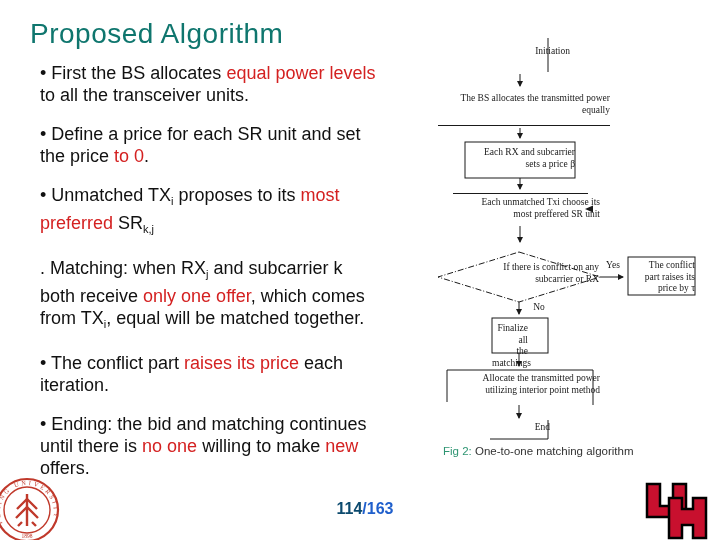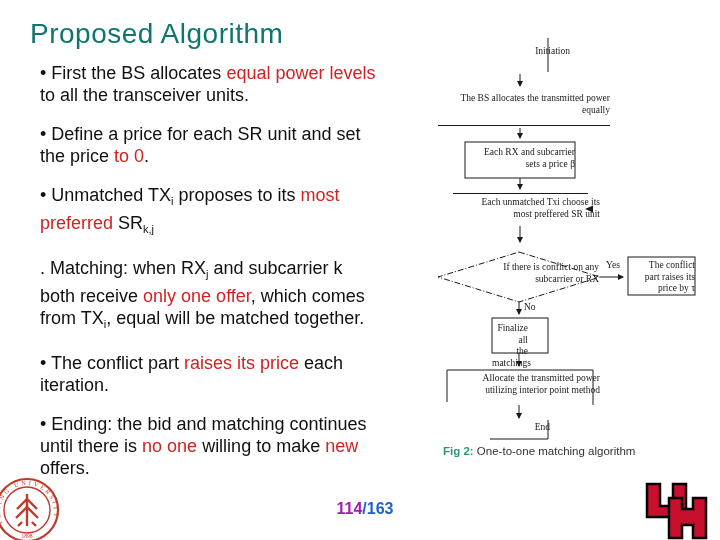--- a/index.html
+++ b/index.html
@@ -12,24 +12,24 @@
   .bullets p{margin:0 0 17px 0;white-space:pre-line;}
   .red{color:#D42121;}
   .subsc{font-size:11px;vertical-align:-4px;}
   
   .flowchart{position:absolute;left:430px;top:30px;width:290px;height:412px;}
   .fc-svg{position:absolute;left:0;top:0;}
   .fc-label{position:absolute;font-family:"Liberation Serif","DejaVu Serif",serif;
             font-size:9.5px;line-height:11.5px;text-align:right;color:#1a1a1a;
             white-space:pre-line;}
   .fc-caption{position:absolute;left:443px;top:445px;font-size:11.5px;color:#333;}
-  .fc-caption .prefix{color:#2E9572;font-weight:bold;}
+  .fc-caption .prefix{color:#2E9572;font-weight:normal;}
   .pagenum{position:absolute;left:300px;top:500px;width:130px;text-align:center;
            font-size:16px;font-weight:bold;}
-  .pagenum .cur{color:#a21caf;}
+  .pagenum .cur{color:#0c4a6e;}
   .pagenum .tot{color:#1F5FCC;}
   .logo-left{position:absolute;left:-8px;top:477px;}
   .logo-right{position:absolute;left:643px;top:481px;}
 </style>
 </head>
 <body>
 
 <div class="slide">
 
   <div class="title">Proposed Algorithm</div>
@@ -92,21 +92,21 @@
     <div class="fc-label" style="left:40px;top:16px;width:100px;">Initiation</div>
     <div class="fc-label" style="left:0;top:63px;width:180px;">The BS allocates the transmitted power
 equally</div>
     <div class="fc-label" style="left:35px;top:117px;width:110px;">Each RX and subcarrier
 sets a price  β</div>
     <div class="fc-label" style="left:9px;top:232px;width:160px;">If there is conflict on any
 subcarrier or RX</div>
     <div class="fc-label" style="left:10px;top:167px;width:160px;">Each unmatched Txi choose its
 most preffered SR unit</div>
     <div class="fc-label" style="left:176px;top:230px;width:30px;text-align:left;">Yes</div>
-    <div class="fc-label" style="left:94px;top:272px;width:30px;text-align:left;">No</div>
+    <div class="fc-label" style="left:94px;top:272px;width:30px;text-align:center;">No</div>
     <div class="fc-label" style="left:198px;top:230px;width:67px;">The conflict
 part raises its
 price by  τ</div>
     <div class="fc-label" style="left:62px;top:293px;width:36px;">Finalize all
 the matchings</div>
     <div class="fc-label" style="left:10px;top:343px;width:160px;">Allocate the transmitted power
 utilizing interior point method</div>
     <div class="fc-label" style="left:60px;top:392px;width:60px;">End</div>
   </div>
 

